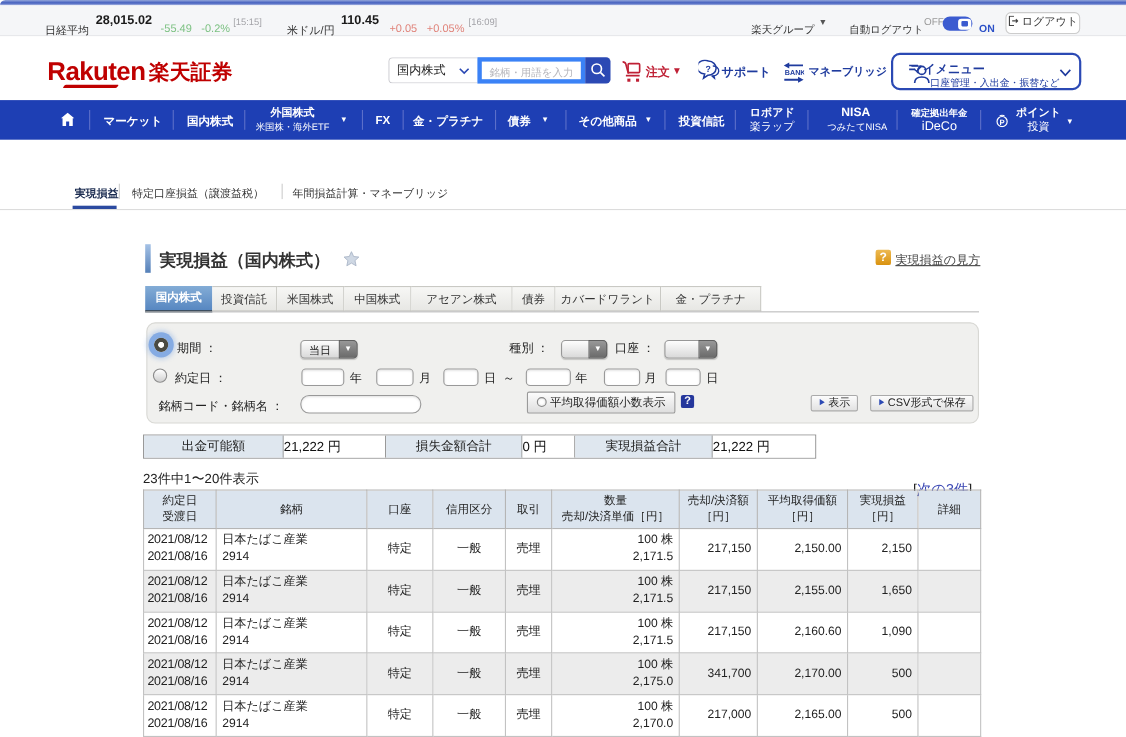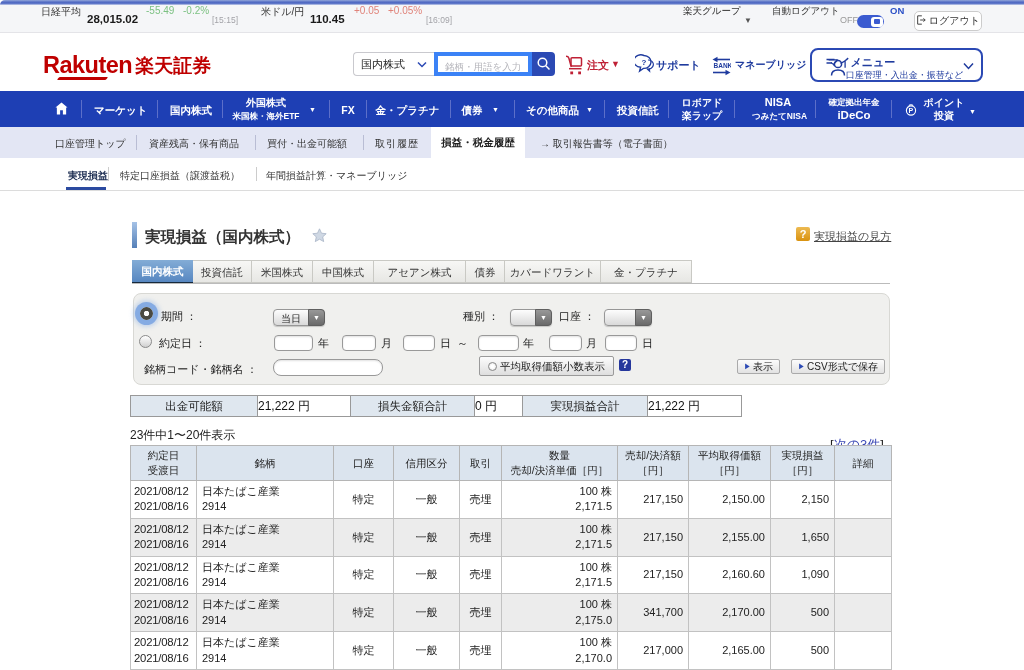--- a/index.html
+++ b/index.html
@@ -7,21 +7,21 @@
 font-family:"Liberation Sans",sans-serif;-webkit-font-smoothing:antialiased}
 #page{position:relative;width:1024px;height:670px;background:#fff}
 .in{position:absolute;white-space:nowrap}
 
 
 #topstrip{position:absolute;left:0;top:0;width:1024px;height:5px;
 background:linear-gradient(#93a6da 0%,#4e68c2 45%,#5e76c8 70%,#c7d0ea 100%);border-top-left-radius:7px}
 
 
 #mktbar{position:absolute;left:0;top:5px;width:1024px;height:28px;background:#f5f6f8;border-bottom:1px solid #e4e4e8;font-size:10px;color:#333}
-#mktbar .in{top:0}
+#mktbar .in{top:16px}
 .bold{font-weight:bold}
 .grn{color:#7cc182}
 .red{color:#e0837a}
 .tm{color:#a3a3a8;font-size:8.5px}
 #togglebox{position:absolute;left:857px;top:10px;width:27px;height:13px;background:#3b5bd0;border-radius:6.5px}
 #togglebox .knob{position:absolute;right:1.5px;top:1.5px;width:12px;height:10px;background:#fff;border-radius:3px}
 #togglebox .knob:after{content:"";position:absolute;left:3px;top:2.5px;width:6px;height:5px;background:#3b5bd0;border-radius:1px}
 #logoutbtn{position:absolute;left:914px;top:6px;width:68px;height:20px;border:1px solid #ccc;border-radius:5px;background:#fff;color:#333;font-size:10px;line-height:18px;text-align:center}
 
 
@@ -38,21 +38,21 @@
 .hlbl.crim{color:#bf2035}
 #mymenu{position:absolute;left:810px;top:15px;width:173px;height:34px;border:2px solid #2b49b4;border-radius:8px;background:#fff}
 #mymenu .t1{position:absolute;left:16px;right:0;top:5px;font-weight:bold;font-size:11px;color:#1f3b9e;text-align:left}
 #mymenu .t2{position:absolute;left:16px;right:0;top:19px;font-size:9px;color:#1f3b9e;white-space:nowrap;text-align:center}
 
 
 #nav{position:absolute;left:0;top:91px;width:1024px;height:36px;background:#1e3fb4;color:#fff;overflow:hidden}
 #nav .it{position:absolute;white-space:nowrap;font-weight:bold;text-align:center}
 #nav .one{top:13px;font-size:10.5px}
 #nav .l1{top:5px;font-size:10px;line-height:13px}
-#nav .l2{font-size:8.5px;line-height:13px;font-weight:bold}
+#nav .l2{font-size:8.5px;line-height:13px;font-weight:normal}
 #nav .sep{position:absolute;top:9px;width:1px;height:18px;background:#5c6fc9}
 #nav .caret{position:absolute;font-size:7px;top:15px}
 
 
 #subnav{position:absolute;left:0;top:127px;width:1024px;height:31px;background:#e3e6f4;font-size:10px;color:#333}
 #subnav .it{position:absolute;top:10px;white-space:nowrap}
 #subnav .sep{position:absolute;top:8px;width:1px;height:15px;background:#b9bdd4}
 #subnav #active-sub{position:absolute;left:431px;top:0;width:94px;height:31px;background:#fff;font-weight:bold;text-align:center;line-height:31px;color:#222;font-size:10.5px}
 
 
@@ -218,31 +218,20 @@
     <div class="sep" style="left:891px"></div>
     <svg style="position:absolute;left:905px;top:12px" width="12" height="13" viewBox="0 0 12 13">
         <circle cx="6" cy="7.5" r="4.6" fill="none" stroke="#fff" stroke-width="1.1"></circle>
         <path d="M3.8 2.6a2.8 2 0 014.4 0" fill="none" stroke="#fff" stroke-width="1.1"></path>
         <text x="3.6" y="10.4" font-size="7" fill="#fff" font-weight="bold">P</text>
       </svg>
     <div class="it l1" style="left:920px;width:48px">ポイント<br><span class="l2" style="font-size:10px">投資</span></div>
     <div class="caret" style="left:969px;top:17px">▼</div>
   </div>
 
-  <div id="subnav">
-    <div class="it" style="left:55px">口座管理トップ</div>
-    <div class="sep" style="left:136px"></div>
-    <div class="it" style="left:149px">資産残高・保有商品</div>
-    <div class="sep" style="left:255px"></div>
-    <div class="it" style="left:267px">買付・出金可能額</div>
-    <div class="sep" style="left:363px"></div>
-    <div class="it" style="left:375px;letter-spacing:1px">取引履歴</div>
-    <div id="active-sub">損益・税金履歴</div>
-    <div class="it" style="left:540px">→ 取引報告書等（電子書面）</div>
-  </div>
 
   <div id="tabrow">
     <div class="it" style="left:68px;font-weight:bold;color:#1a2b50">実現損益</div>
     <div class="sep" style="left:108px"></div>
     <div class="it" style="left:120px">特定口座損益（譲渡益税）</div>
     <div class="sep" style="left:256px"></div>
     <div class="it" style="left:266px">年間損益計算・マネーブリッジ</div>
     <div class="uline"></div>
   </div>
 

